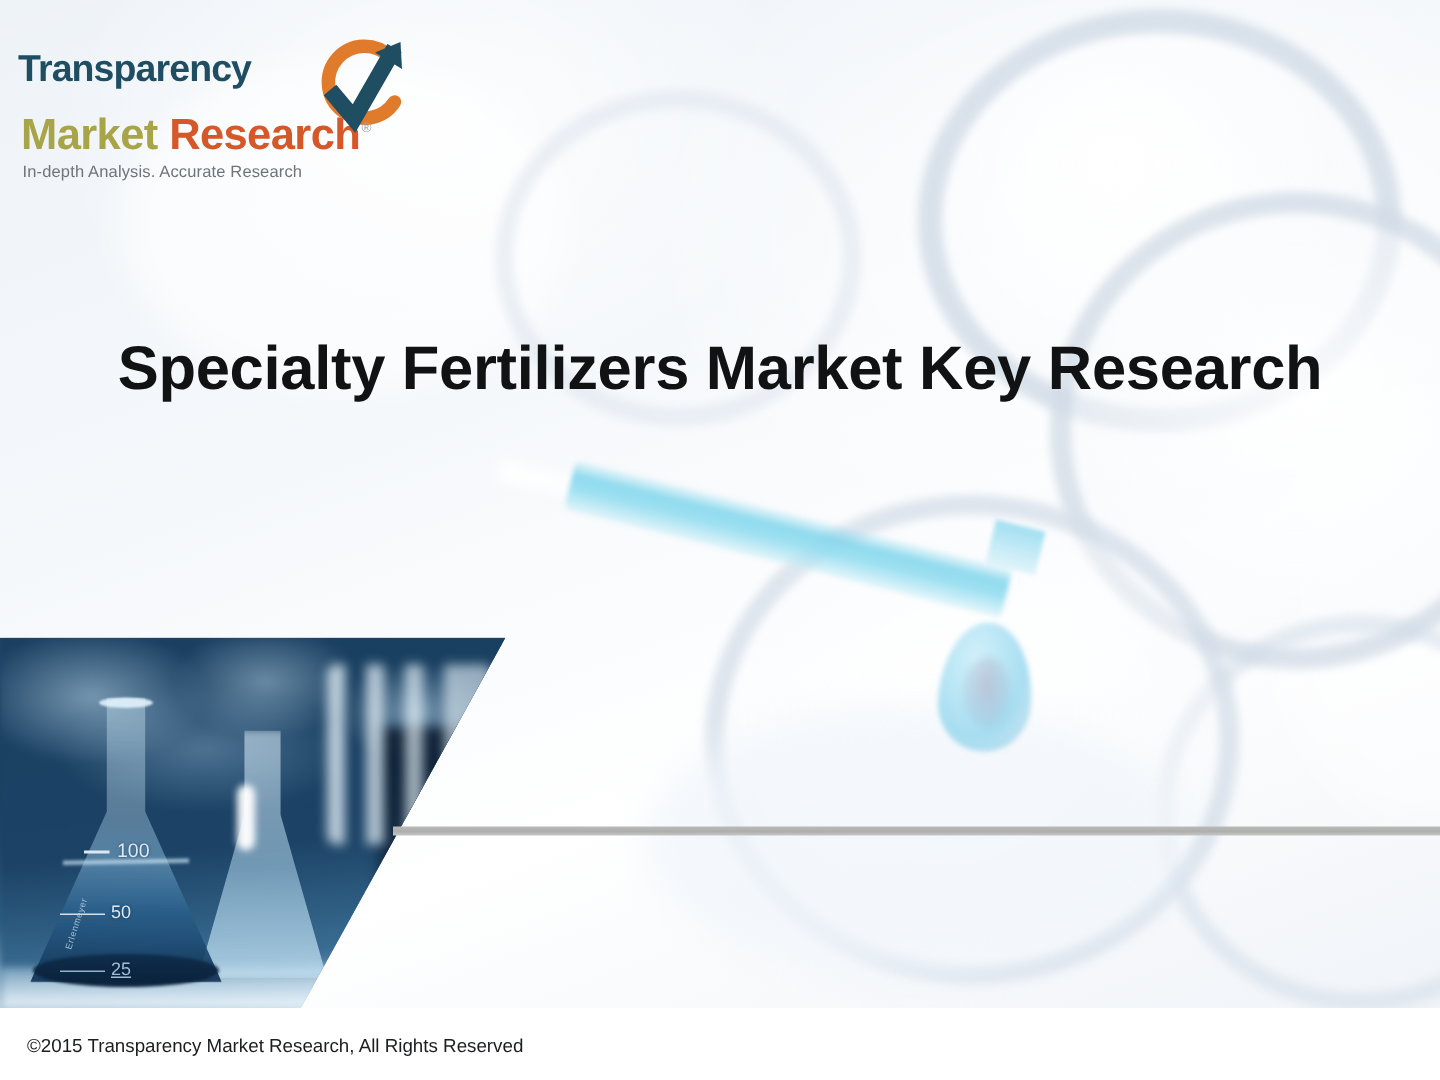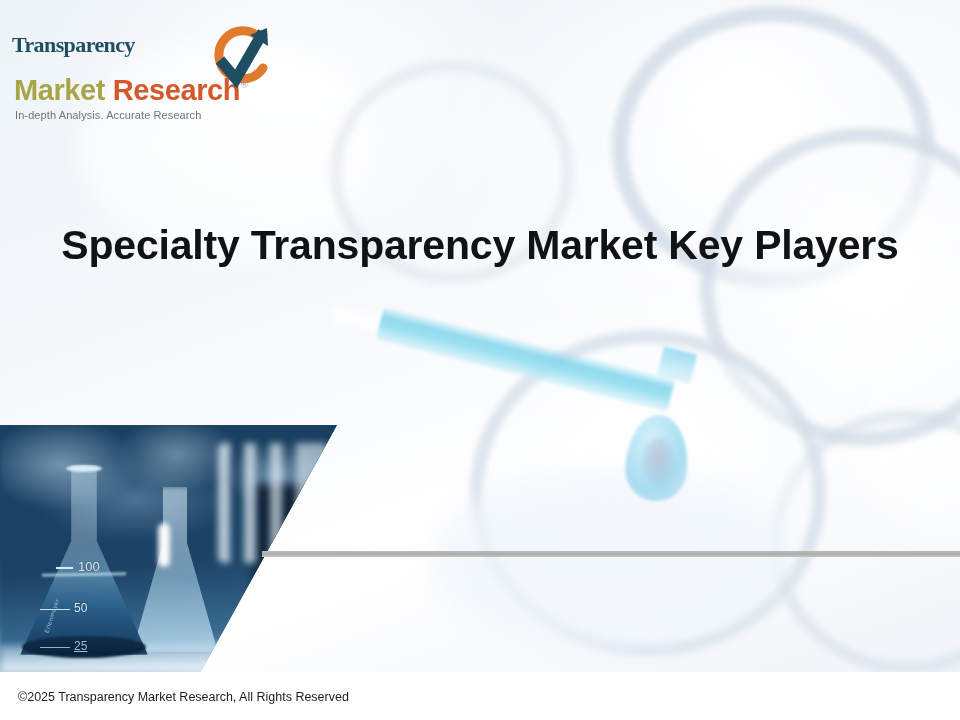--- a/index.html
+++ b/index.html
@@ -276,26 +276,25 @@
 
   
   .logo {
     position: absolute;
     left: 12px; top: 22px;
     width: 260px; height: 108px;
   }
   .logo-line1 {
     position: absolute;
     left: 0; top: 10px;
-    font-size: 22px;
+    font-size: 25px;
     font-weight: bold;
     color: #1f4e63;
     letter-spacing: -0.6px;
     white-space: nowrap;
-    font-family: Liberation Serif, serif;
   }
   .logo-line2 {
     position: absolute;
     left: 2px; top: 52px;
     font-size: 29px;
     font-weight: bold;
     letter-spacing: -0.4px;
     white-space: nowrap;
   }
   .logo-market { color: #a8a549; }
@@ -404,18 +403,18 @@
     <div class="logo-mark">
       <svg width="68" height="72" viewBox="0 0 68 72" xmlns="http://www.w3.org/2000/svg">
         <path d="M55 14 A24 24 0 1 0 58 44" fill="none" stroke="#e07b2c" stroke-width="9" stroke-linecap="round"></path>
         <path d="M15 36 L31 55 L58 8" fill="none" stroke="#1f4e63" stroke-width="11" stroke-linecap="butt" stroke-linejoin="miter"></path>
         <path d="M62 4 L63 22 L45 11 Z" fill="#1f4e63"></path>
       </svg>
     </div>
     <div class="logo-reg">®</div>
   </div>
 
-  <div class="title">Specialty Transparency Market Key Players</div>
+  <div class="title">Specialty Fertilizers Market Key Research</div>
 
   <div class="footer-bar"></div>
-  <div class="copyright">©2025 Transparency Market Research, All Rights Reserved</div>
+  <div class="copyright">©2015 Transparency Market Research, All Rights Reserved</div>
 
 </div>
 
 </body></html>

